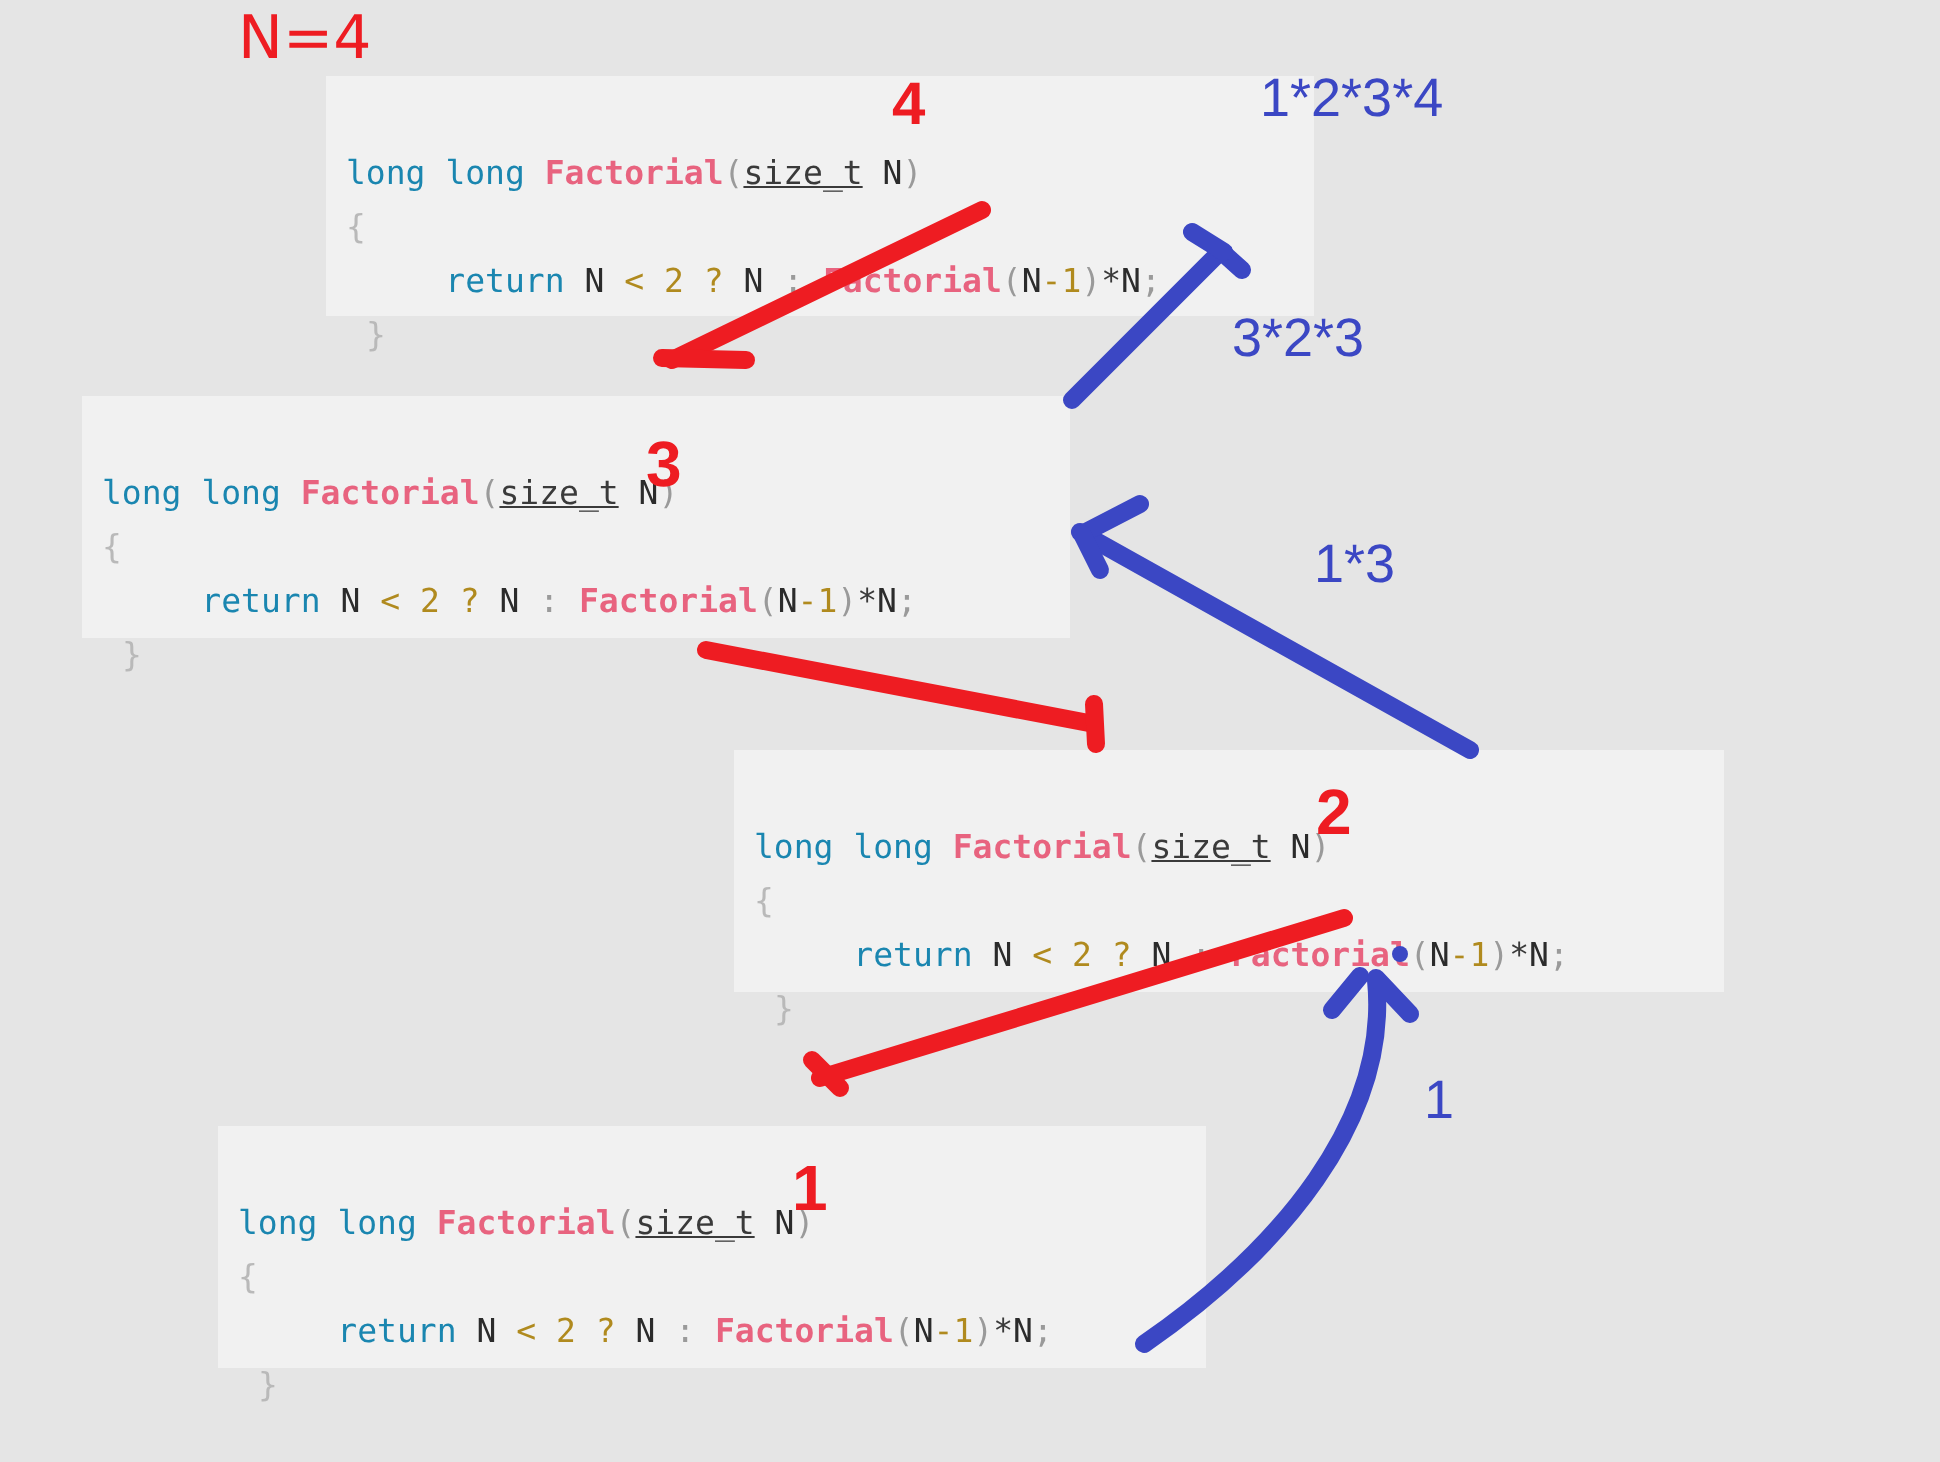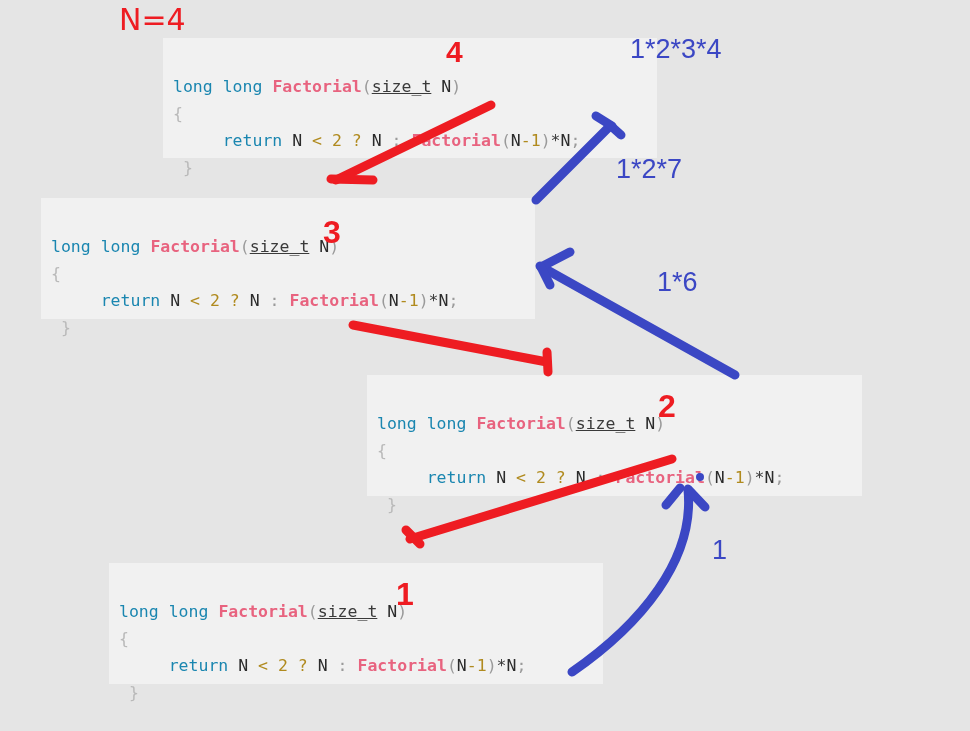--- a/index.html
+++ b/index.html
@@ -128,19 +128,19 @@
 
     <g>
       <path d="M 536 200 L 610 126" stroke="#3b47c4" stroke-width="9" stroke-linecap="round" fill="none"></path>
       <path d="M 611 126 L 621 135" stroke="#3b47c4" stroke-width="9" stroke-linecap="round" fill="none"></path>
       <path d="M 596 116 L 612 126" stroke="#3b47c4" stroke-width="9" stroke-linecap="round" fill="none"></path>
     </g>
   </svg>
 
   <div class="annot annot-blue ann-blue-lg" style="left:630px; top:36px;">1*2*3*4</div>
 
-  <div class="annot annot-blue ann-blue-lg" style="left:616px; top:156px;">1*2*7</div>
+  <div class="annot annot-blue ann-blue-lg" style="left:616px; top:156px;">3*2*3</div>
 
-  <div class="annot annot-blue ann-blue-lg" style="left:657px; top:269px;">1*6</div>
+  <div class="annot annot-blue ann-blue-lg" style="left:657px; top:269px;">1*3</div>
 
   <div class="annot annot-blue ann-blue-lg" style="left:712px; top:537px;">1</div>
 
 </div>
 
 </body></html>

